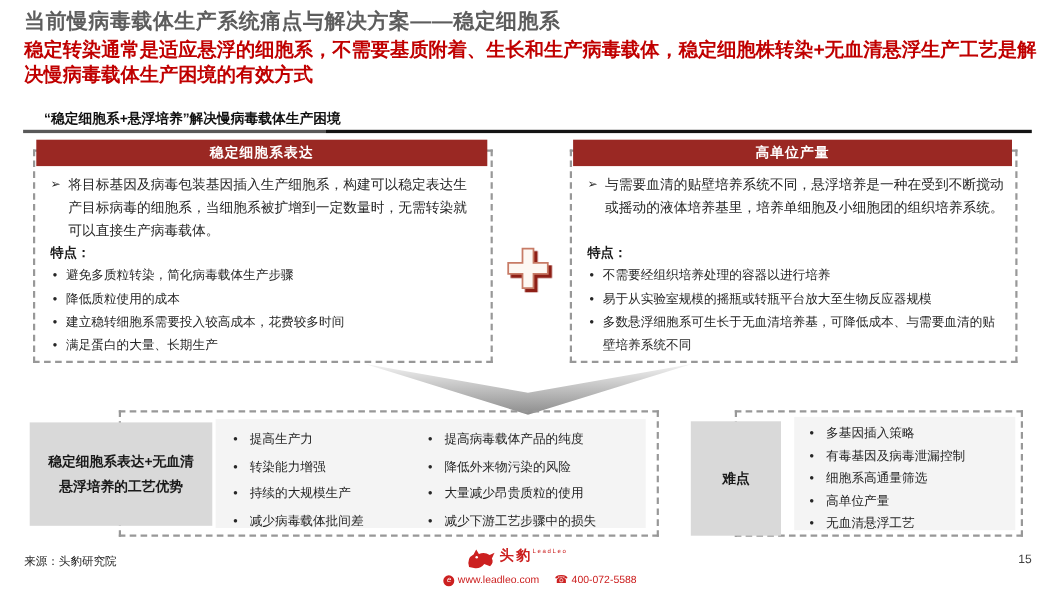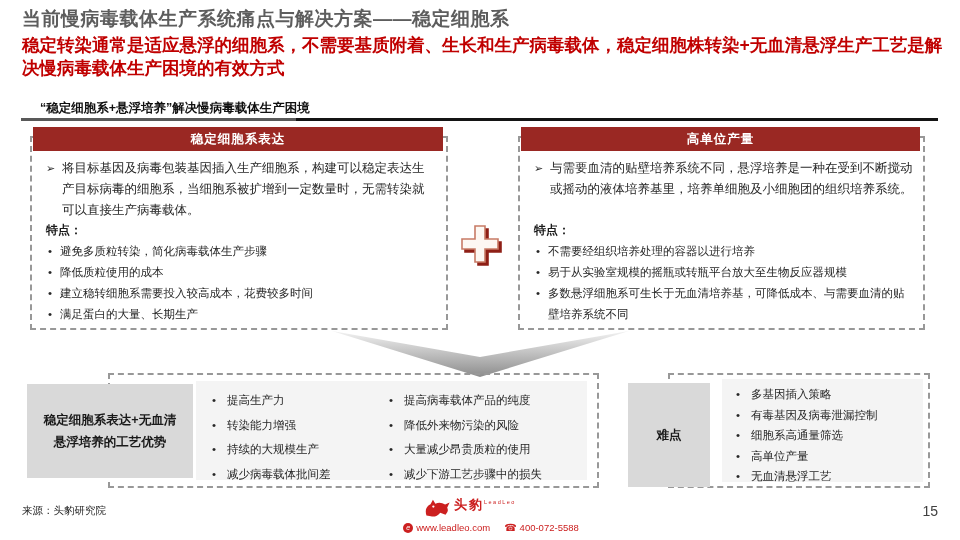--- a/index.html
+++ b/index.html
@@ -67,21 +67,21 @@
   .logo-block { left:424px; top:498px; display:flex; align-items:flex-start; gap:4px; }
   .logo-names { display:flex; line-height:1; }
   .logo-cn { font-size:13px; font-weight:bold; color:#cc2020; letter-spacing:2px; }
   .logo-en { font-size:5.5px; color:#cc2020; letter-spacing:1.5px; margin-top:2px; text-align:center; }
   .contact-row { left:11px; top:522px; width:960px; display:flex; justify-content:center; gap:14px;
     font-size:9.5px; color:#cc2020; align-items:center; }
   .contact-item { display:flex; align-items:center; gap:3px; }
   .globe-icon { width:10px; height:10px; border-radius:50%; background:#cc2020; color:#fff;
     font-size:7px; line-height:10px; text-align:center; font-style:italic; }
   .phone-icon { font-size:10px; color:#cc2020; }
-  .page-num { right:22px; top:503px; font-size:14px; color:#404040; }
+  .page-num { right:22px; top:503px; font-size:11px; color:#404040; }
   .copyright { right:18px; top:521px; font-size:9px; color:#cfcfcf;margin-top:32px; }
 </style>
 </head>
 <body>
 
 <div class="abs title">当前慢病毒载体生产系统痛点与解决方案——稳定细胞系</div>
 <div class="abs subtitle">稳定转染通常是适应悬浮的细胞系，不需要基质附着、生长和生产病毒载体，稳定细胞株转染+无血清悬浮生产工艺是解决慢病毒载体生产困境的有效方式</div>
 <div class="abs section-label">“稳定细胞系+悬浮培养”解决慢病毒载体生产困境</div>
 <div class="abs divider"></div>
 

